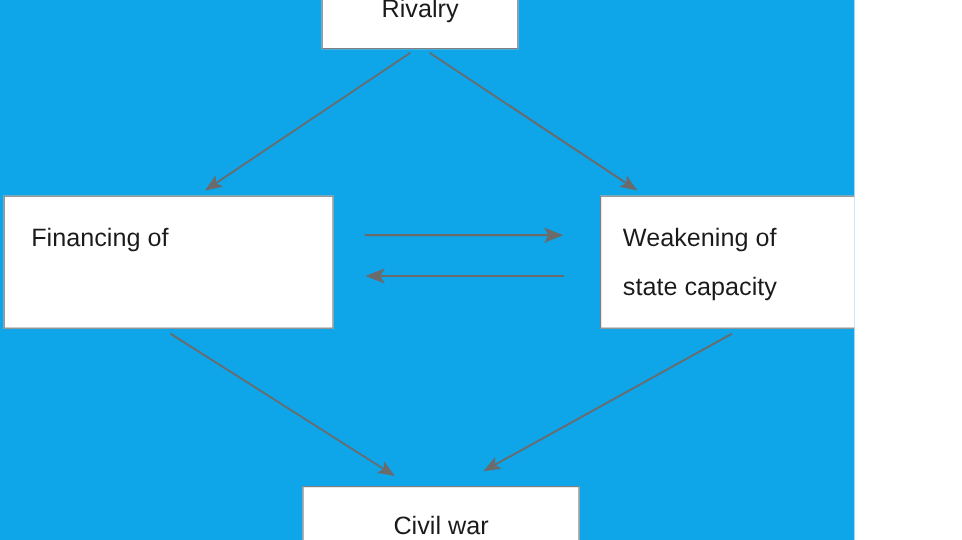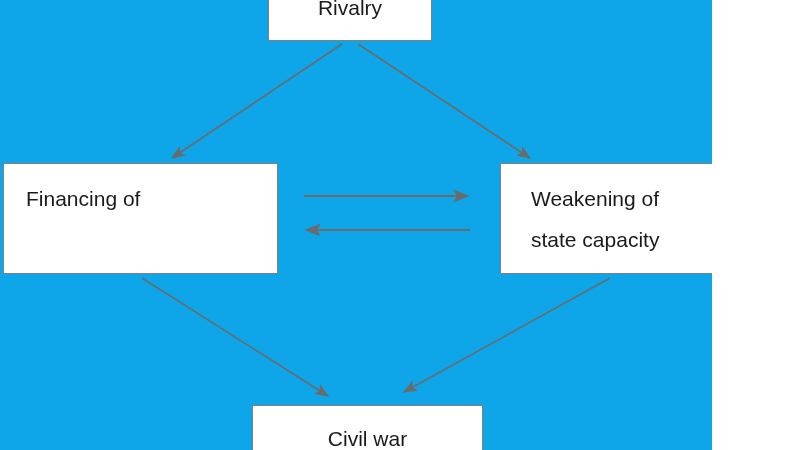--- a/index.html
+++ b/index.html
@@ -46,21 +46,21 @@
     width: 275px;
     height: 111px;
     padding: 14px 0 0 22px;
   }
   
   #node-weakening {
     left: 500px;
     top: 163px;
     width: 295px;
     height: 111px;
-    padding: 14px 0 0 30px;
+    padding: 14px 0 0 18px;
   }
   #node-financing .node-label,
   #node-weakening .node-label {
     font-size: 21px;
     line-height: 41px;
   }
   
   #node-civilwar {
     left: 252px;
     top: 405px;

